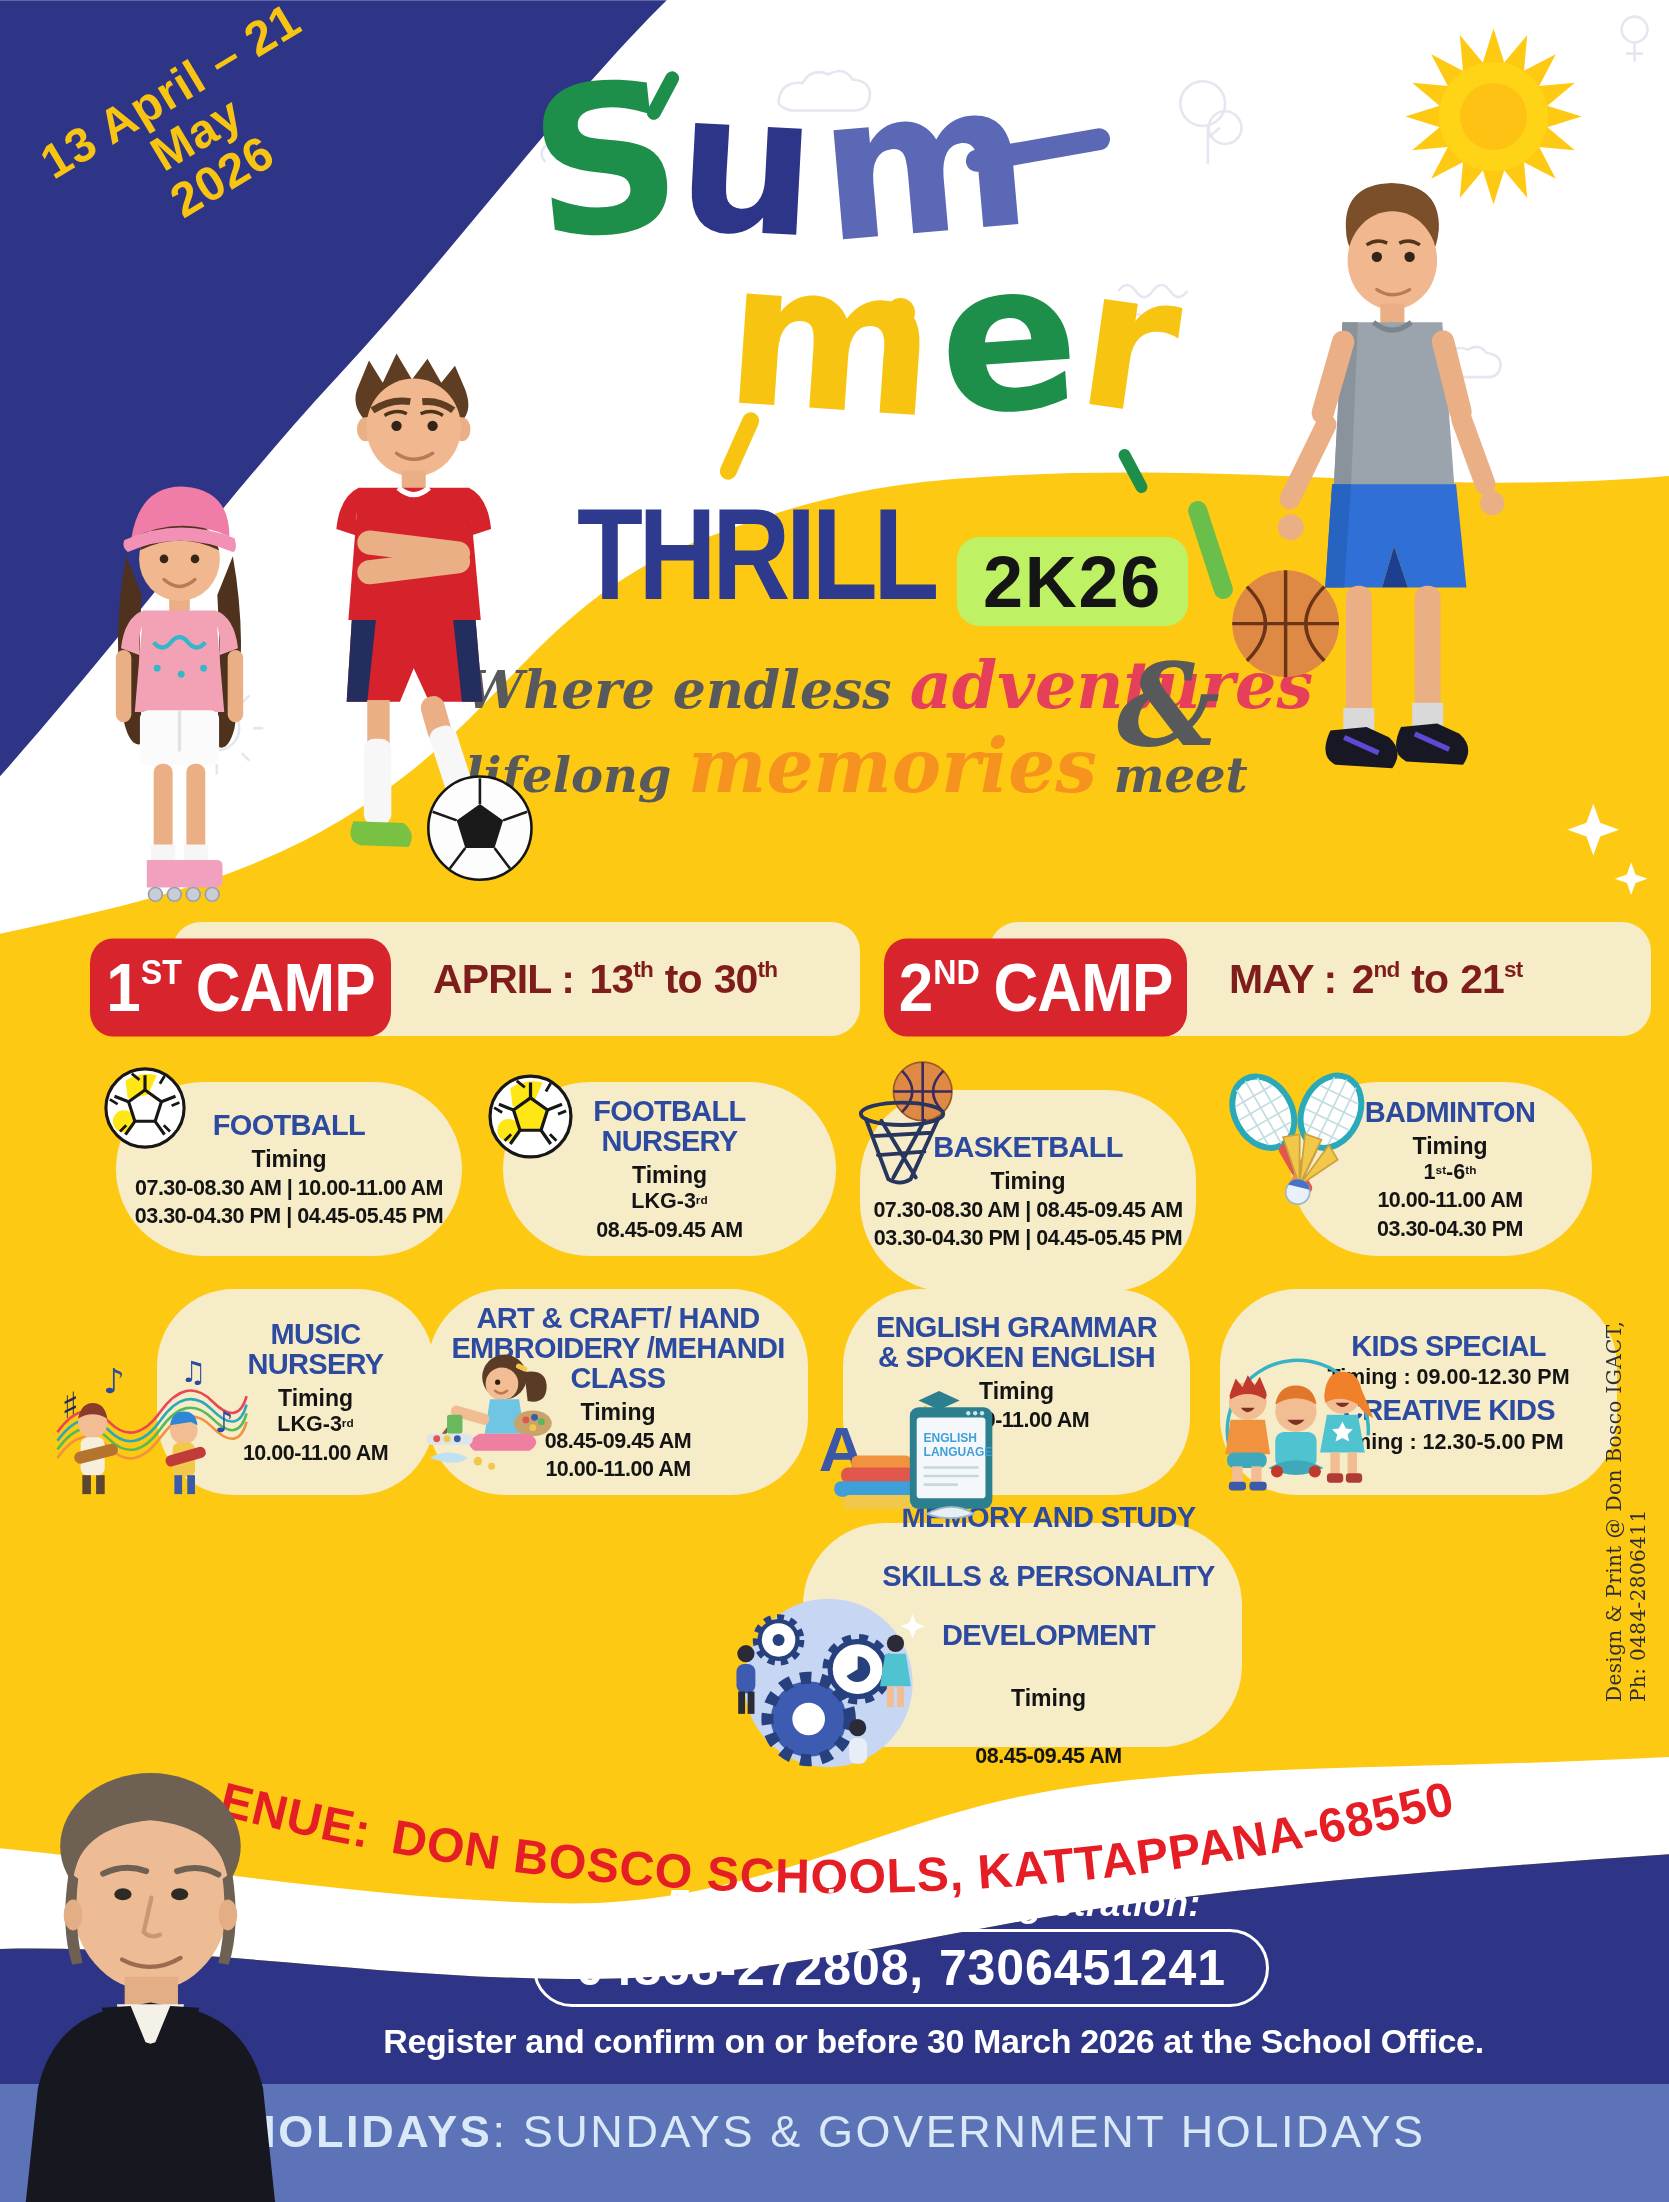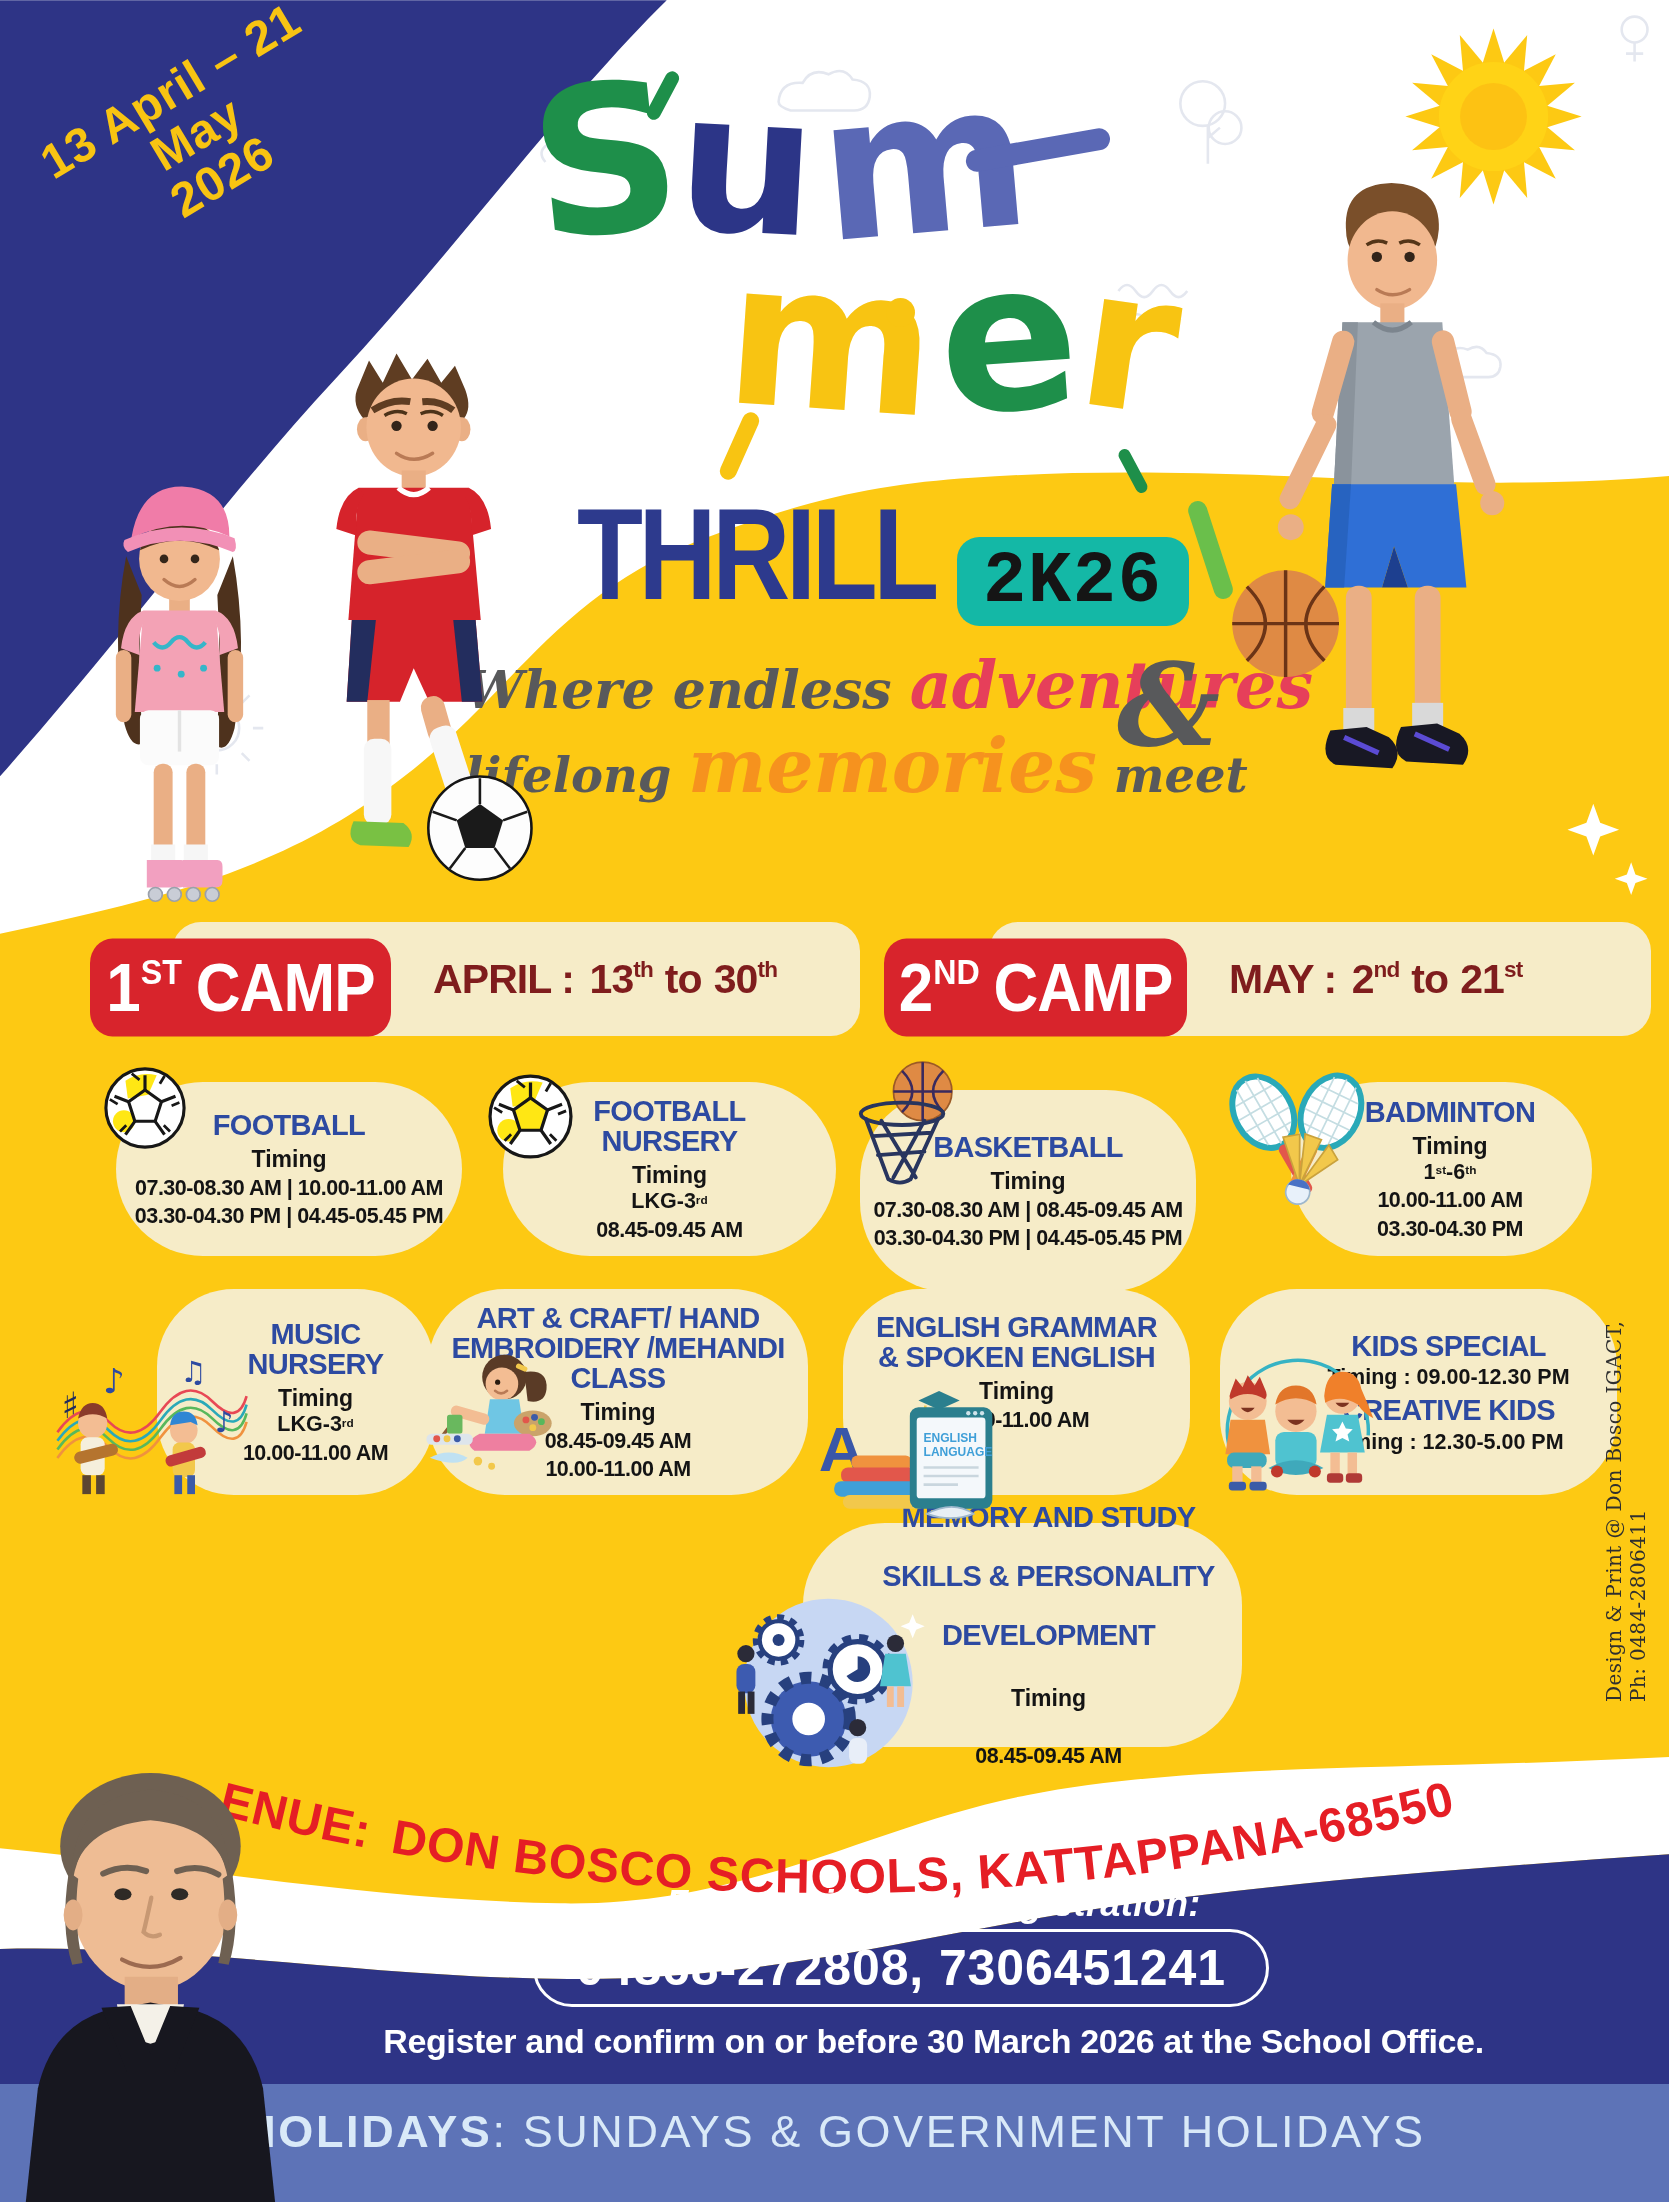--- a/index.html
+++ b/index.html
@@ -7,22 +7,22 @@
   .poster{position:relative;width:1669px;height:2203px;background:#ffffff;font-family:"Liberation Sans",sans-serif;}
   .abs{position:absolute;}
   
   .datebadge{left:15.5px;top:59px;width:361px;transform:rotate(-31deg);transform-origin:center;
     color:#f8c412;font-weight:800;font-size:48px;line-height:1.04;text-align:center;letter-spacing:0.9px;}
   
   .sletter{display:inline-block;font-family:"DejaVu Sans",sans-serif;font-weight:bold;line-height:.8;}
   .accent{position:absolute;border-radius:12px;}
   .thrill{left:554px;top:490px;width:404px;text-align:center;font-weight:800;color:#2d3a8d;
     font-size:108px;letter-spacing:-4.3px;transform:scaleY(1.2);transform-origin:50% 0;line-height:1;}
-  .badge2k{left:957px;top:537px;background:#14b8a6;color:#151515;font-weight:800;font-size:72px;
-    padding:8.6px 26px;border-radius:22.4px;letter-spacing:1.7px;line-height:1;font-family:Liberation Mono, monospace;}
+  .badge2k{left:957px;top:537px;background:#bef264;color:#151515;font-weight:800;font-size:72px;
+    padding:8.6px 26px;border-radius:22.4px;letter-spacing:1.7px;line-height:1;}
   .tagline{font-family:"DejaVu Serif",serif;font-style:italic;font-weight:bold;white-space:nowrap;}
   .tl1{left:465px;top:647px;width:654px;text-align:center;font-size:52px;color:#58595b;}
   .tl2{left:465px;top:723px;width:654px;text-align:center;font-size:48px;color:#58595b;}
   .tl-red{font-size:65px;color:#e63f5a;}
   .tl-orange{font-size:74px;color:#f6921e;}
   .tl-amp{left:1117px;top:638px;font-size:114px;color:#58595b;font-family:"DejaVu Serif",serif;font-style:italic;font-weight:bold;}
   
   .cream{background:#f6ecc8;border-radius:29px;}
   .redbox{background:#d8242c;border-radius:22.4px;display:flex;align-items:center;justify-content:center;
     color:#fff;font-weight:800;font-size:62px;transform:scaleY(1.1);}

